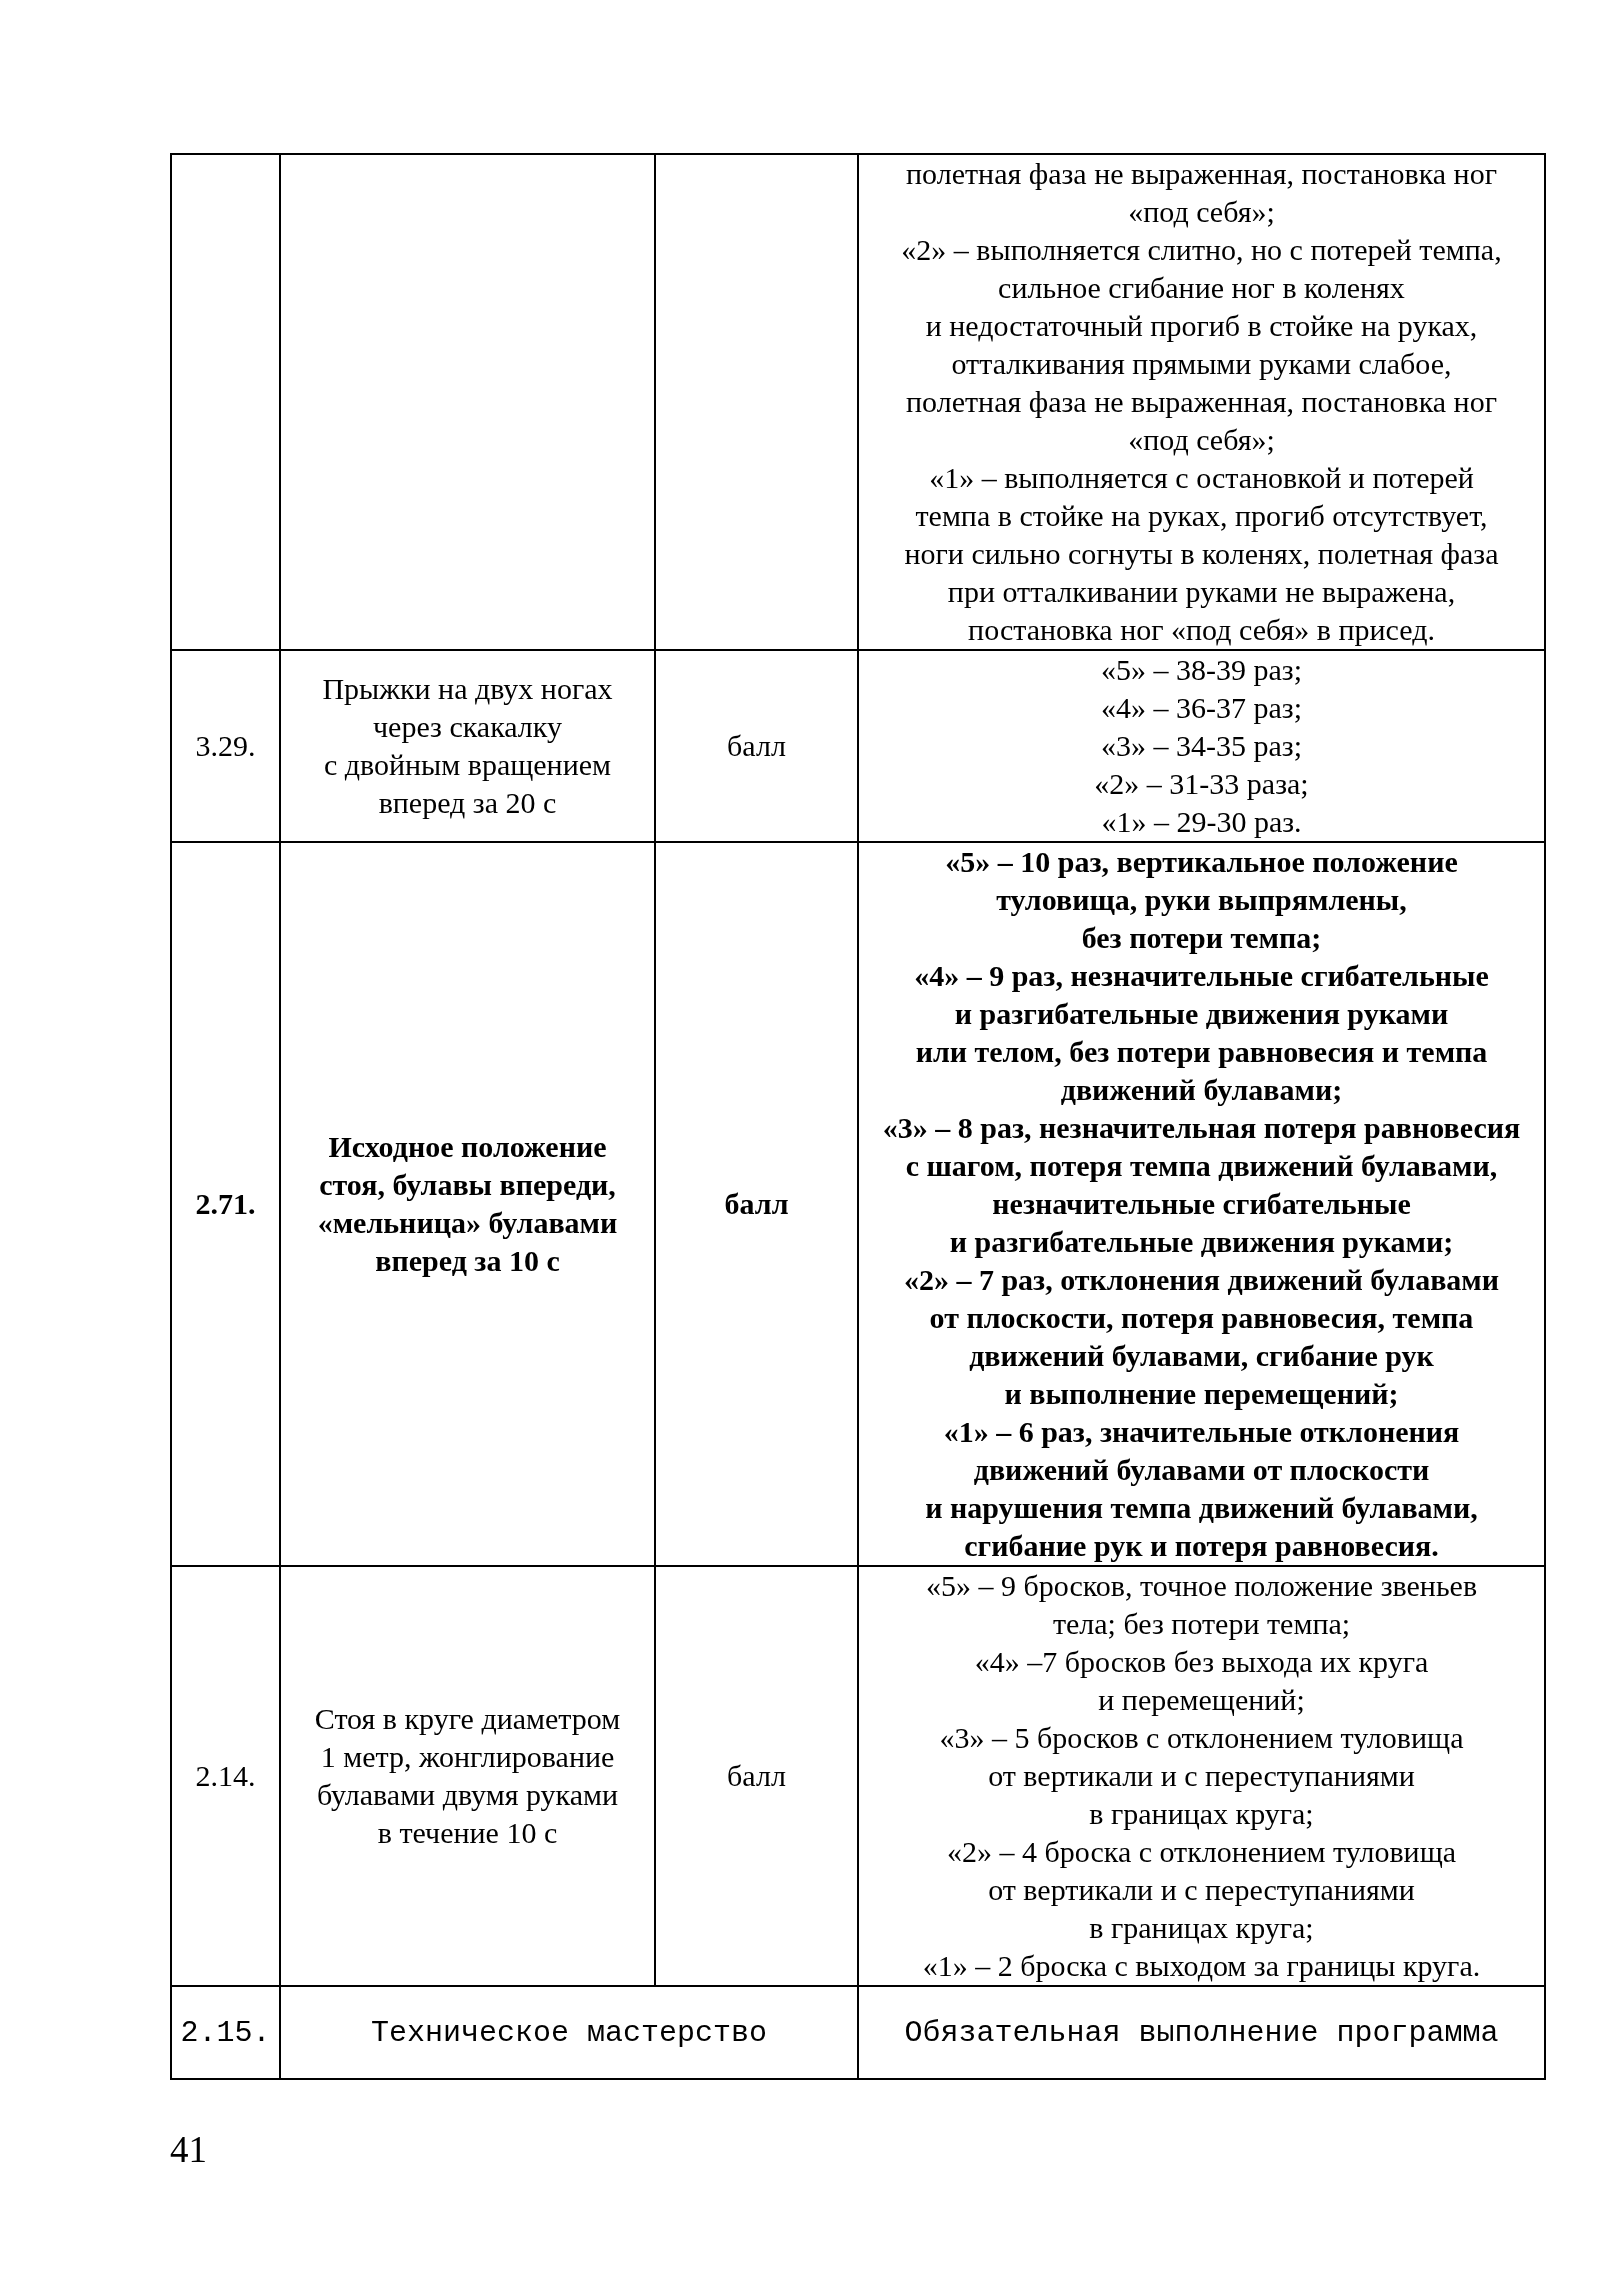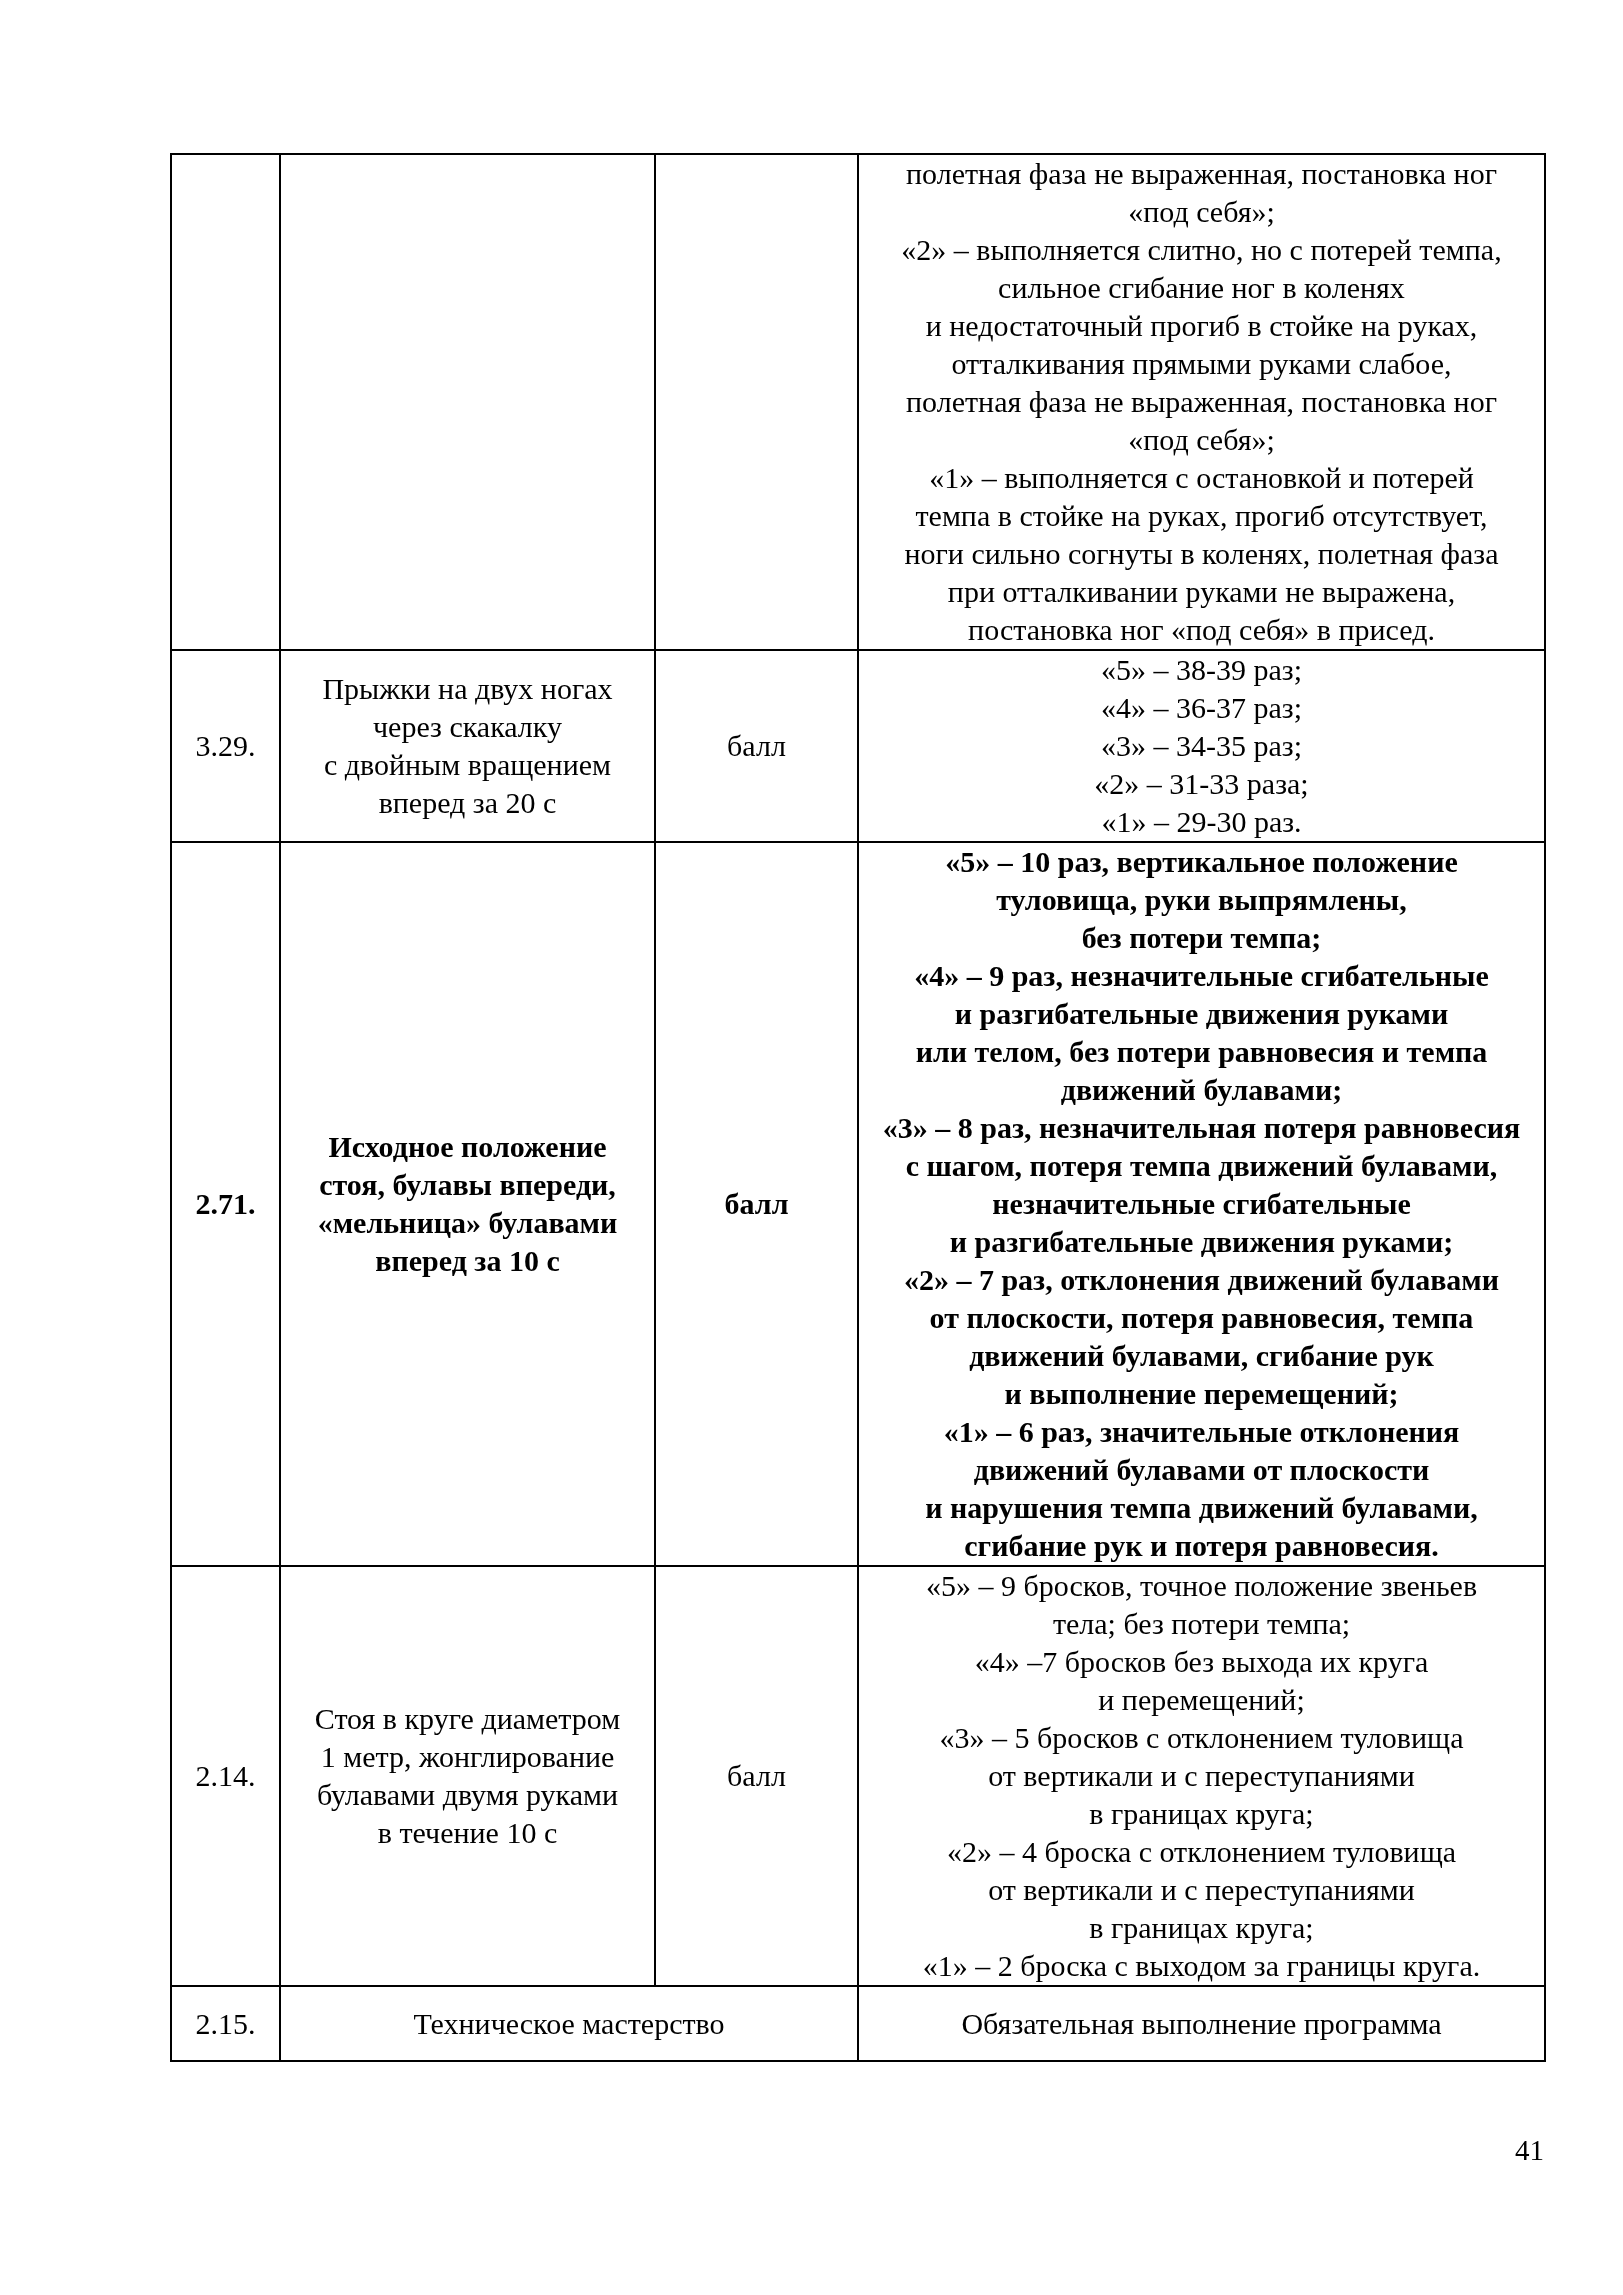--- a/index.html
+++ b/index.html
@@ -35,29 +35,29 @@
     overflow: hidden;
   }
   col.c1 { width: 109px; }
   col.c2 { width: 375px; }
   col.c3 { width: 203px; }
   col.c4 { width: 687px; }
   tr.r-cont td    { height: 487px; margin-left: 36px; }
   tr.r-212 td     { height: 188px; }
   tr.r-213 td     { height: 709px; font-weight: bold; }
   tr.r-214 td     { height: 417px; margin-left: 27px; }
-  tr.r-215 td     { height: 75px; }
+  tr.r-215 td     { height: 93px; font-family: Liberation Mono, monospace; }
   tr.r-section td { height: 77px; }
   .page-number {
     position: absolute;
     left: 170px;
     top: 2131px;
     width: 1374px;
-    text-align: right;
-    font-size: 29px;
+    text-align: left;
+    font-size: 37px;
     line-height: 38px;
   }
 </style>
 </head>
 <body>
 
 <div class="page">
 
   <table class="doc-table">
     <colgroup>

